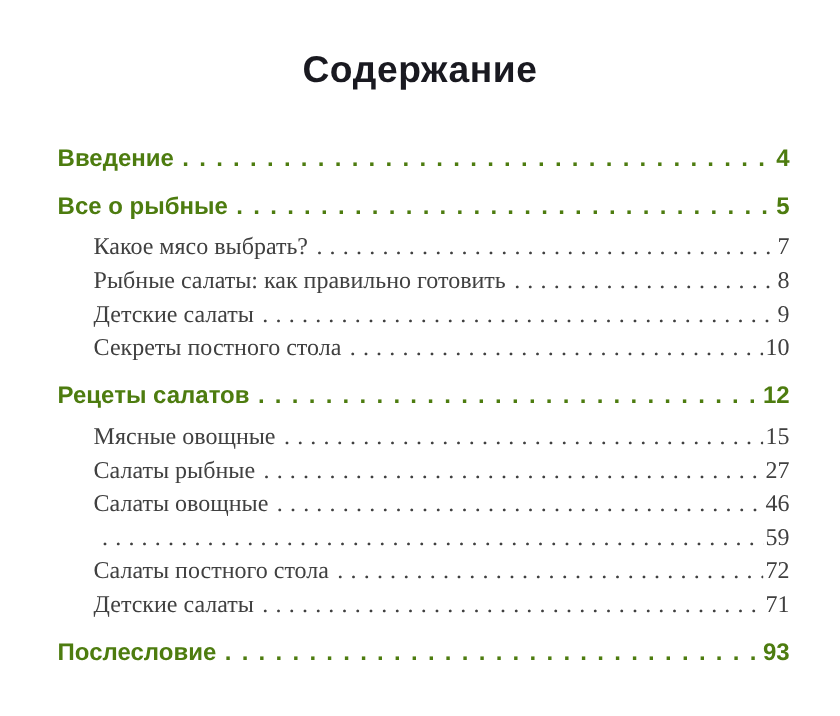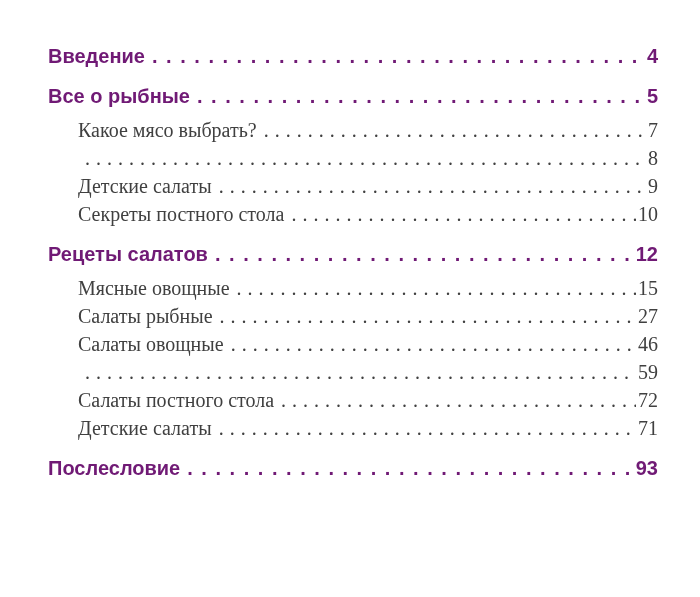--- a/index.html
+++ b/index.html
@@ -24,21 +24,21 @@
   }
   .row {
     display:flex;
     align-items:baseline;
     line-height:28px;
     font-size:20px;
   }
   .row.b {
     font-weight:700;
     font-family:"Liberation Sans", sans-serif;
-    color:#701a75;
+    color:#4d7c0f;
     margin-top:12px;
     margin-bottom:6px;
   }
   .row.b:first-child { margin-top:0; }
   .row.s {
     font-family:"Liberation Serif", serif;
     color:#404040;
     padding-left:30px;
   }
   .leader {
@@ -49,20 +49,21 @@
     padding-right:2px;
   }
   .row.b .leader { letter-spacing:1.5px; }
   .row.s .leader { letter-spacing:0.5px; }
   .pg { margin-left:2px; }
 </style>
 </head>
 <body>
 
 <main>
+  <h1 class="page-title">Содержание</h1>
 
   <nav class="toc">
 
     <div class="row b">
       <span class="lbl">Введение</span>
       <span class="leader">. . . . . . . . . . . . . . . . . . . . . . . . . . . . . . . . . . . . . . . . . . . . . . . . . . . . . . . . . . . . . . . . . . . . . . . . . . . . . . . . . . . . . . . . . . . . . . . . . . . . . . . . . . . . . . . . . . . . . . . . </span>
       <span class="pg">4</span>
     </div>
 
     <div class="row b">
@@ -71,20 +72,21 @@
       <span class="pg">5</span>
     </div>
 
     <div class="row s">
       <span class="lbl">Какое мясо выбрать?</span>
       <span class="leader">. . . . . . . . . . . . . . . . . . . . . . . . . . . . . . . . . . . . . . . . . . . . . . . . . . . . . . . . . . . . . . . . . . . . . . . . . . . . . . . . . . . . . . . . . . . . . . . . . . . . . . . . . . . . . . . . . . . . . . . . </span>
       <span class="pg">7</span>
     </div>
 
     <div class="row s">
+      <span class="lbl">Рыбные салаты: как правильно готовить</span>
       <span class="leader">. . . . . . . . . . . . . . . . . . . . . . . . . . . . . . . . . . . . . . . . . . . . . . . . . . . . . . . . . . . . . . . . . . . . . . . . . . . . . . . . . . . . . . . . . . . . . . . . . . . . . . . . . . . . . . . . . . . . . . . . </span>
       <span class="pg">8</span>
     </div>
 
     <div class="row s">
       <span class="lbl">Детские салаты</span>
       <span class="leader">. . . . . . . . . . . . . . . . . . . . . . . . . . . . . . . . . . . . . . . . . . . . . . . . . . . . . . . . . . . . . . . . . . . . . . . . . . . . . . . . . . . . . . . . . . . . . . . . . . . . . . . . . . . . . . . . . . . . . . . . </span>
       <span class="pg">9</span>
     </div>
 

